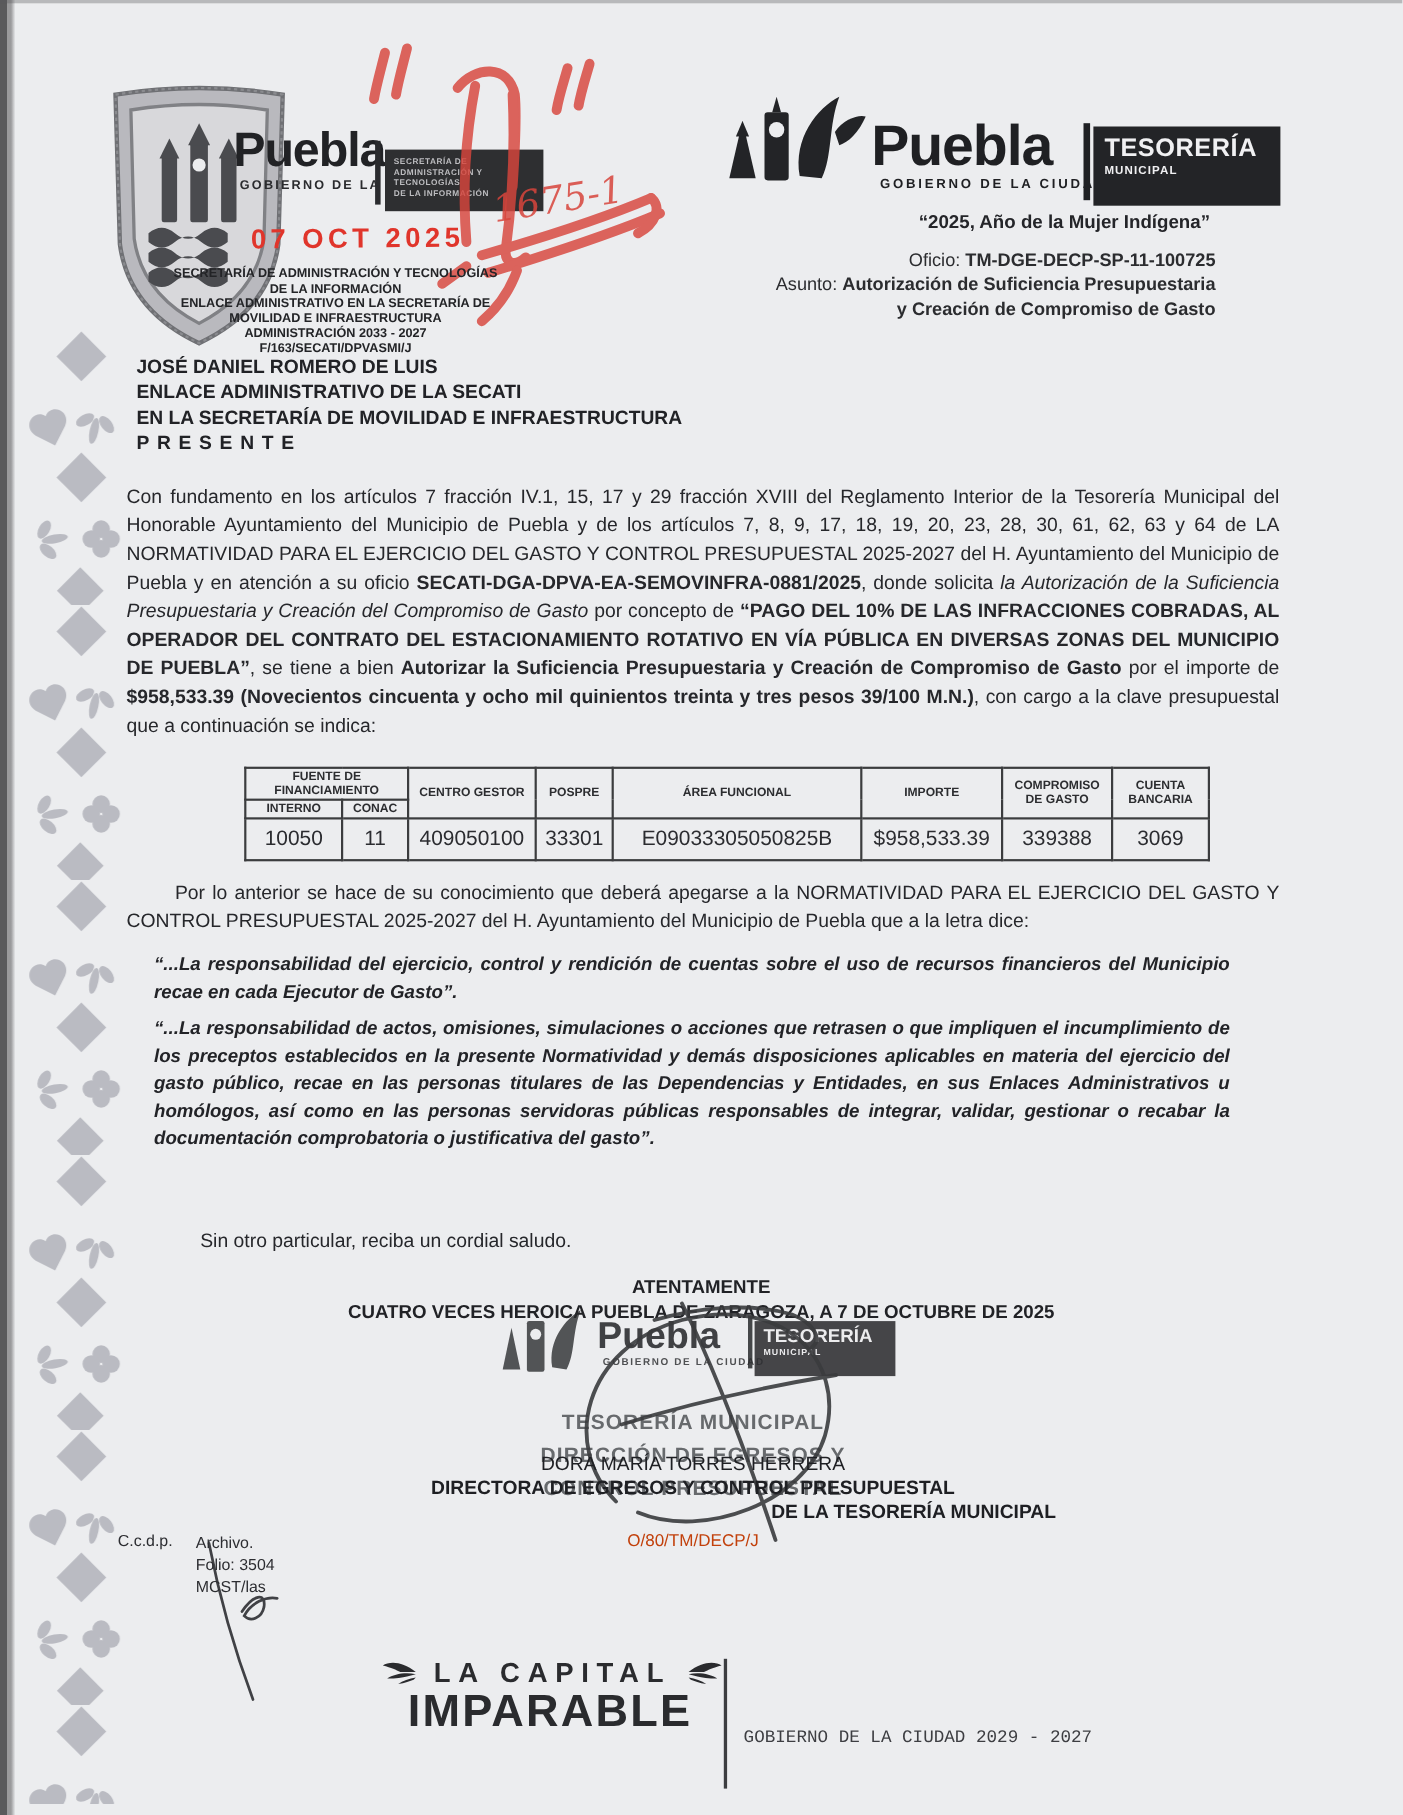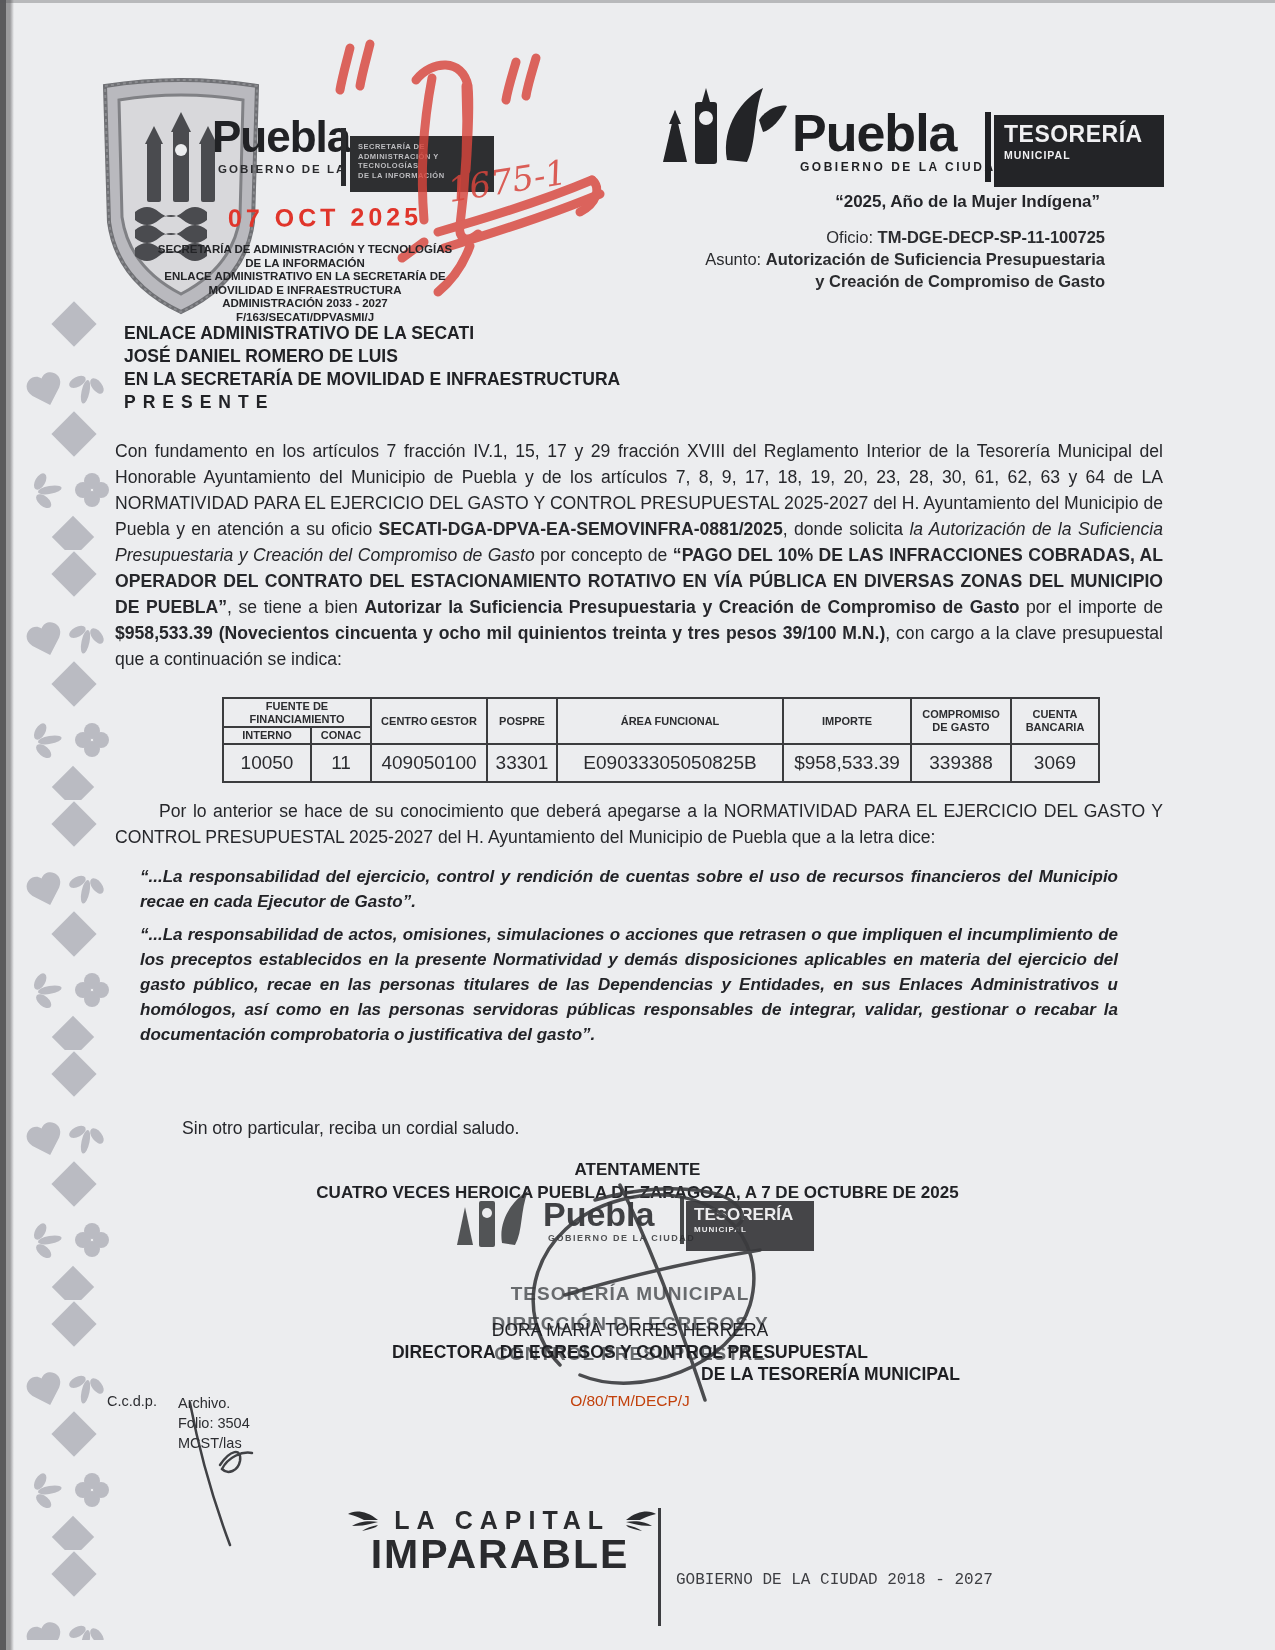--- a/index.html
+++ b/index.html
@@ -174,22 +174,22 @@
 <div class="abs" id="sender">
   <div>SECRETARÍA DE ADMINISTRACIÓN Y TECNOLOGÍAS</div>
   <div>DE LA INFORMACIÓN</div>
   <div>ENLACE ADMINISTRATIVO EN LA SECRETARÍA DE</div>
   <div>MOVILIDAD E INFRAESTRUCTURA</div>
   <div>ADMINISTRACIÓN 2033 - 2027</div>
   <div>F/163/SECATI/DPVASMI/J</div>
 </div>
 
 <div class="abs" id="addressee">
+  <div>JOSÉ DANIEL ROMERO DE LUIS</div>
   <div>ENLACE ADMINISTRATIVO DE LA SECATI</div>
-  <div>JOSÉ DANIEL ROMERO DE LUIS</div>
   <div>EN LA SECRETARÍA DE MOVILIDAD E INFRAESTRUCTURA</div>
   <div id="addr-presente">PRESENTE</div>
 </div>
 
 <svg class="abs" id="hr-icons" width="135" height="95" viewBox="0 0 135 95">
   <g fill="#232427">
     <path d="M8 82 L20 30 L32 82 Z"></path>
       <path d="M20 30 L14 44 L26 44 Z" fill="#232427"></path>
     <rect x="40" y="22" width="22" height="62" rx="3"></rect>
       <circle cx="51" cy="38" r="7" fill="#ecedef"></circle>
@@ -314,17 +314,17 @@
         <g fill="#2a2b2e" transform="scale(-1,1) translate(-34,0)">
           <path d="M32 12 C20 2 8 2 2 6 C10 8 14 10 18 12 Z"></path>
           <path d="M32 14 C22 12 12 14 6 18 C14 18 20 17 24 16 Z"></path>
           <path d="M32 17 C26 18 20 20 16 23 C22 22 27 20 30 19 Z"></path>
         </g>
       </svg></div>
   <div id="f-line2">IMPARABLE</div>
 </div>
 <div class="abs" id="f-divider"></div>
 <div class="abs" id="f-right">
-  <div>GOBIERNO DE LA CIUDAD 2018 - 2027</div>
+  <div>GOBIERNO DE LA CIUDAD 2029 - 2027</div>
   <div>TEL +52 (222) 309 46 00 EXT.6891</div>
   
   
 </div>
 
 </body></html>

